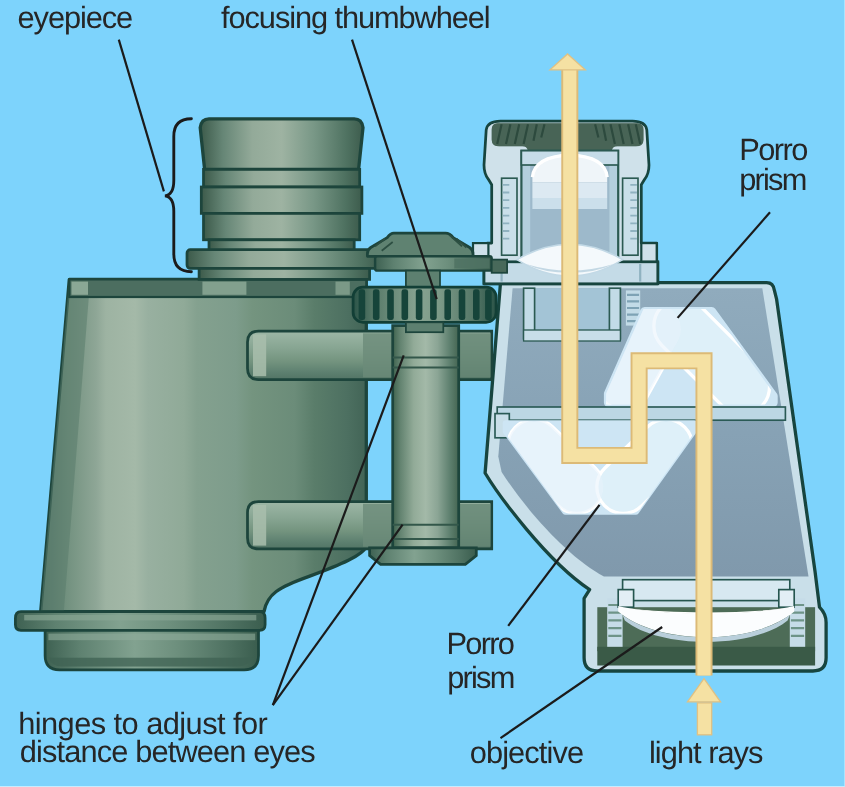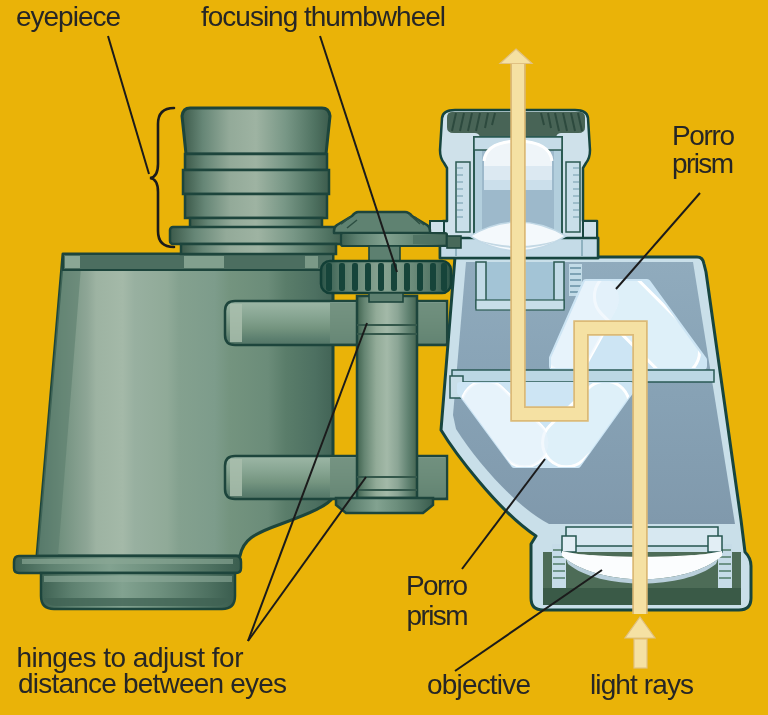--- a/index.html
+++ b/index.html
@@ -1,16 +1,16 @@
 <!DOCTYPE html>
 <html><head>
 <meta charset="utf-8">
 <style>
   html,body{margin:0;padding:0;background:#ffffff;}
-  .wrap{width:768px;height:715px;position:relative;overflow:hidden;background:#eab308;}
+  .wrap{width:768px;height:715px;position:relative;overflow:hidden;background:#7dd3fc;}
   svg{display:block;}
   text{font-family:"Liberation Sans", sans-serif;fill:#262626;}
 </style>
 </head>
 <body>
 <div class="wrap">
 <svg width="768" height="715" viewBox="0 0 768 715">
 <defs>
   <linearGradient id="bodyG" x1="0" y1="0" x2="1" y2="0">
     <stop offset="0" stop-color="#547669"></stop>

